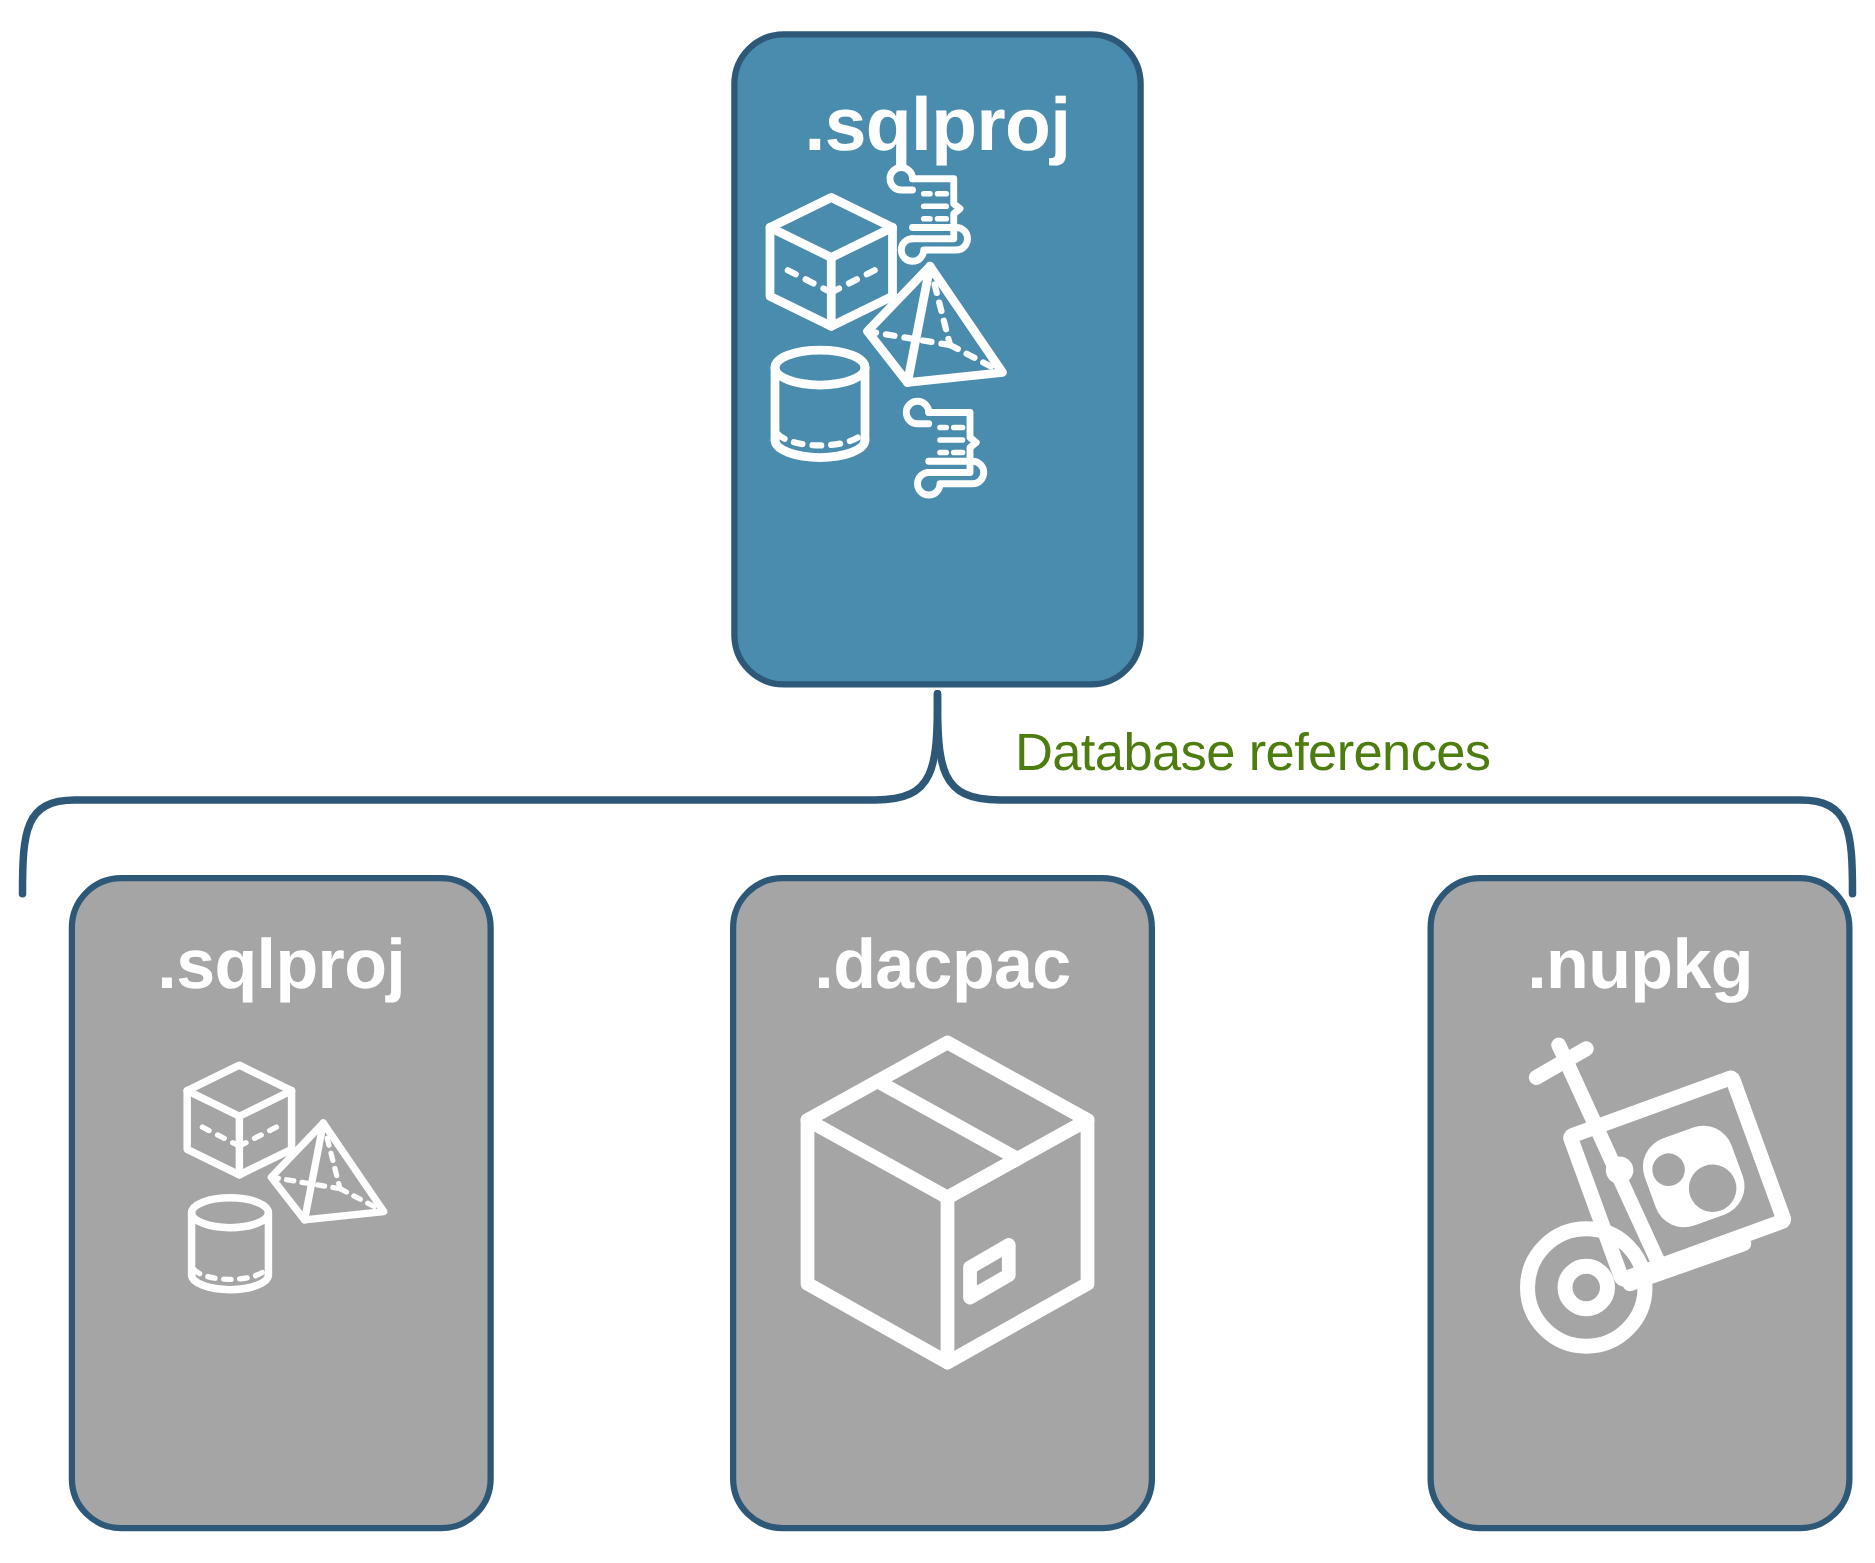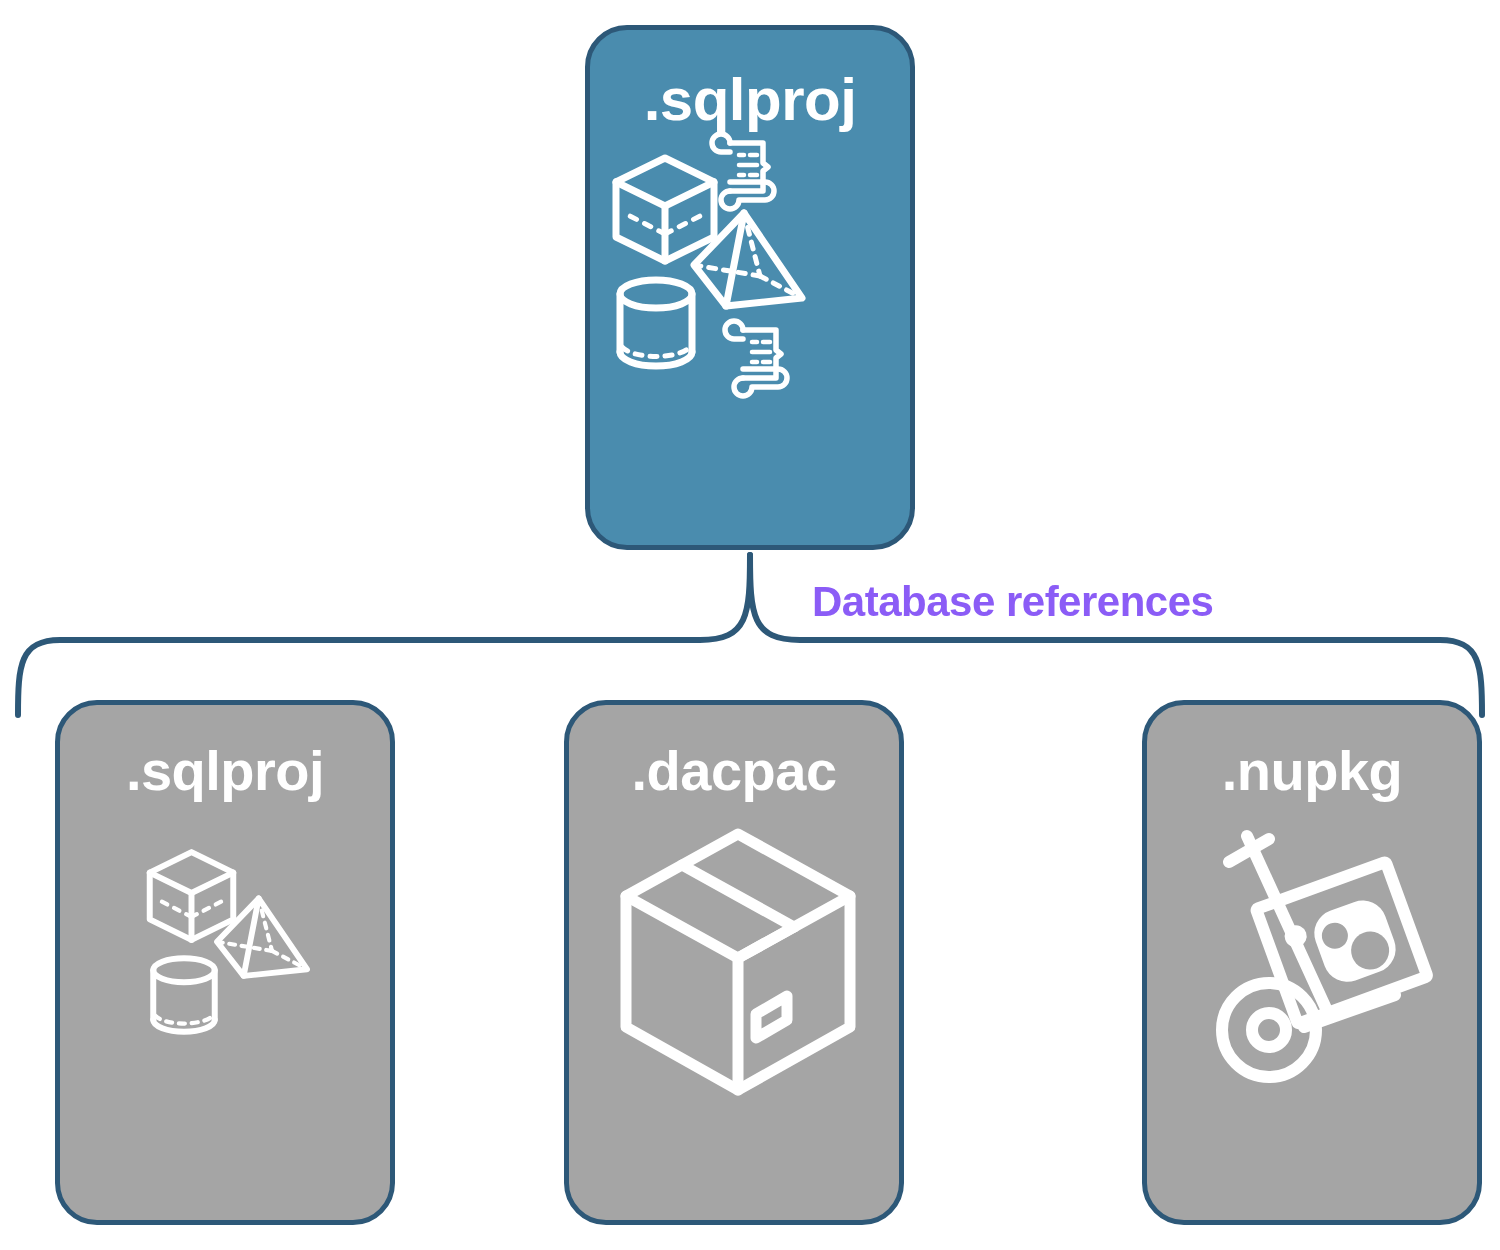--- a/index.html
+++ b/index.html
@@ -47,21 +47,21 @@
   
   #card-sqlproj-top {
     left: 585px;  top: 25px;
     width: 330px; height: 525px;
   }
   #card-sqlproj-top .card-title { font-size: 60px; margin-top: 40px; }
 
   
   .card.bottom { top: 700px; height: 525px; }
   #card-sqlproj-ref { left: 55px;   width: 340px; }
-  #card-dacpac     { left: 564px;  width: 340px; }
+  #card-dacpac     { left: 584px;  width: 340px; }
   #card-nupkg      { left: 1118px; width: 340px; margin-left: 24px; }
   .card.bottom .card-title { font-size: 56px; margin-top: 38px; }
 
   
   .icon-area {
     position: relative;
     flex: 1 1 auto;
     width: 100%;
   }
   .icon-svg { position: absolute; overflow: visible; }
@@ -71,22 +71,22 @@
     position: absolute;
     left: 0; top: 545px;
     width: 1500px; height: 180px;
     overflow: visible;
   }
   #brace-label {
     position: absolute;
     left: 812px;
     top: 578px;
     font-size: 42px;
-    font-weight: bold;
-    color: #8b5cf6;
+    font-weight: normal;
+    color: #4d7c0f;
     white-space: nowrap;
     letter-spacing: -0.5px;
     user-select: none;
   }
 </style>
 </head>
 <body>
 
 <div id="diagram-root">
 

